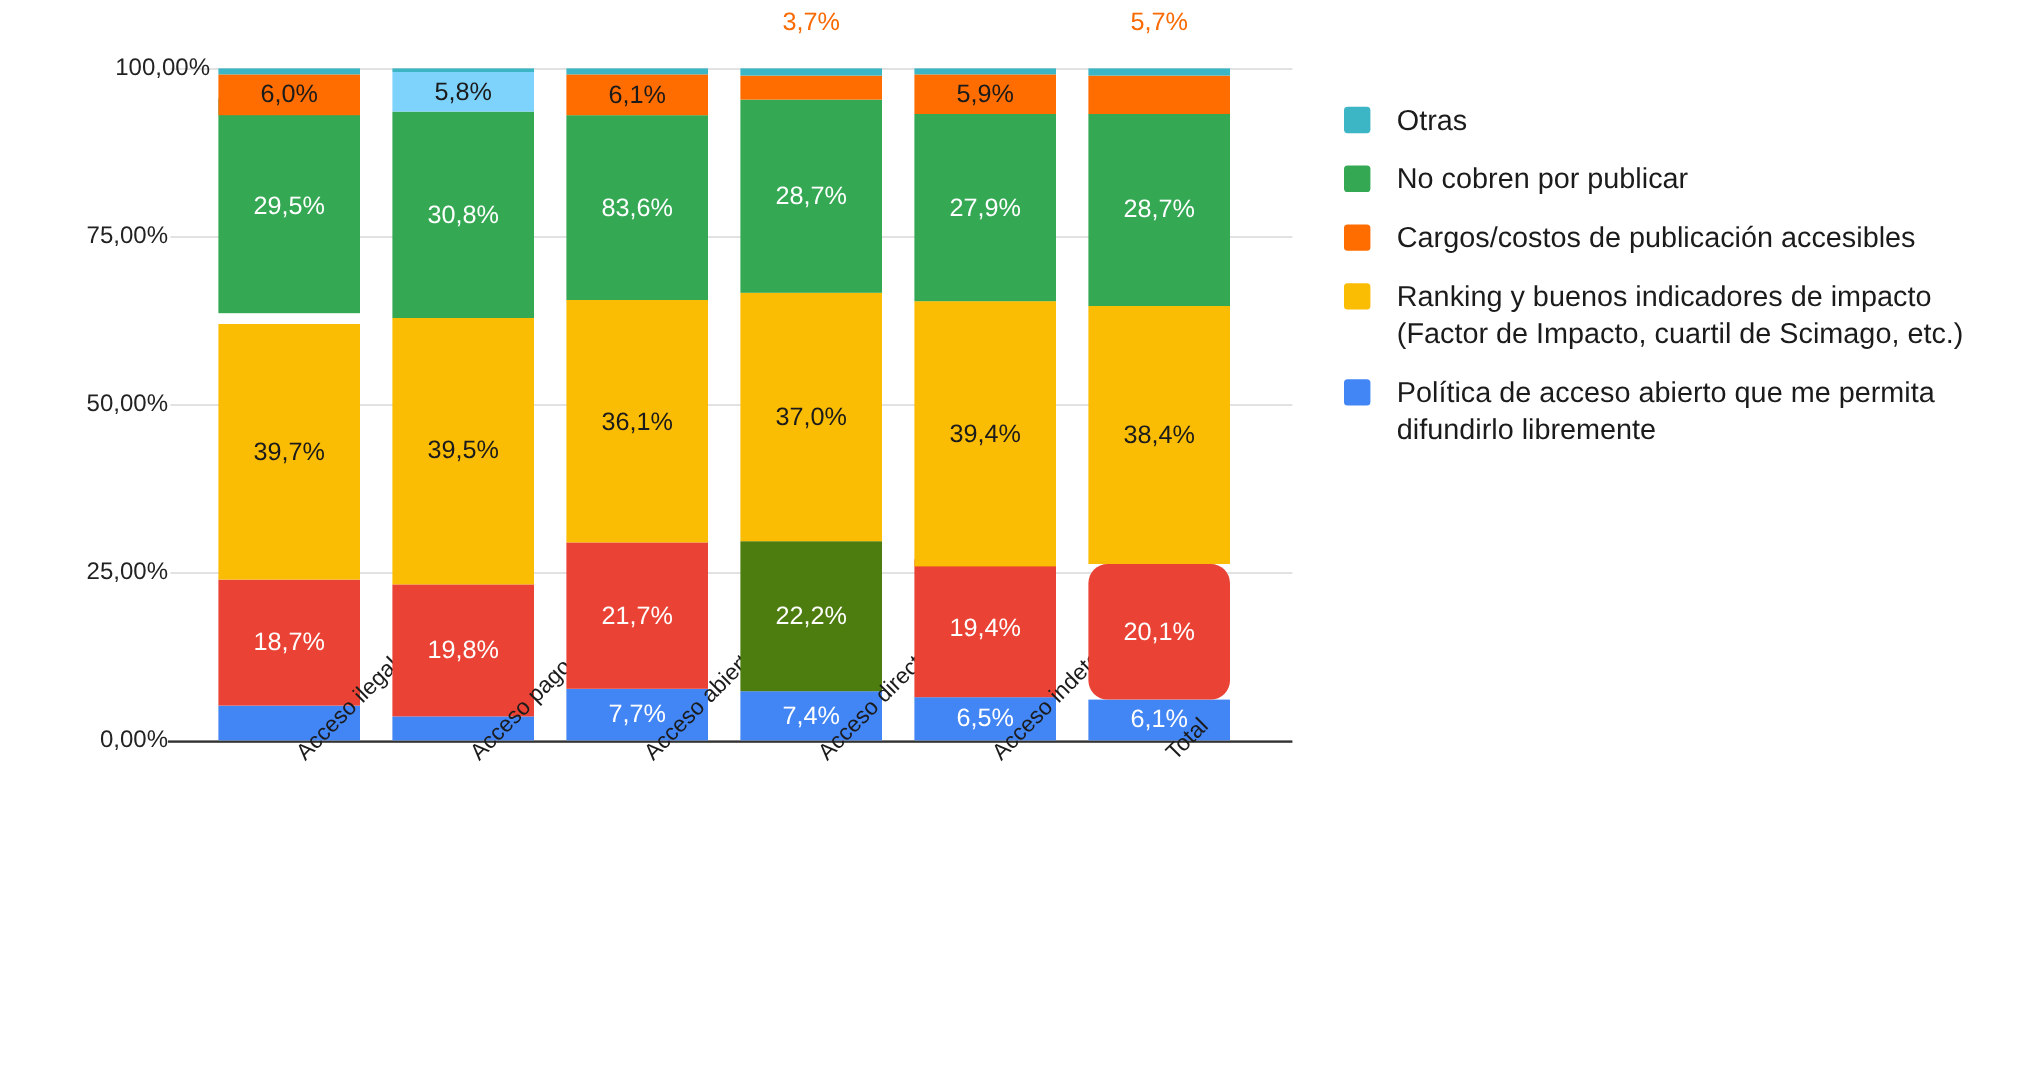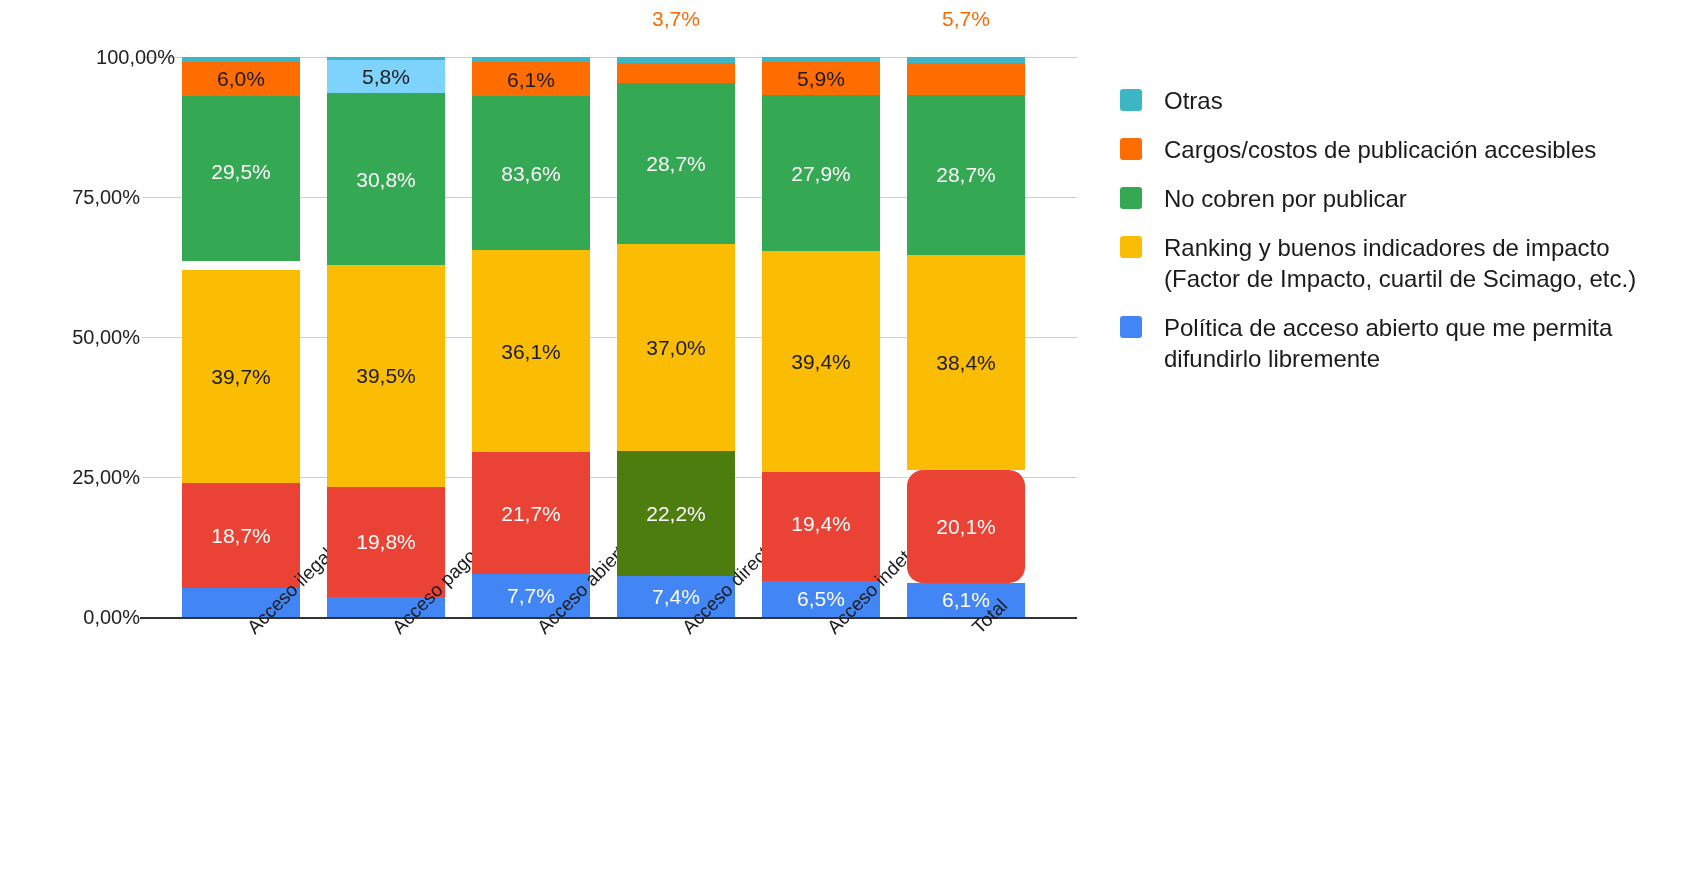--- a/index.html
+++ b/index.html
@@ -186,28 +186,28 @@
         <div class="seg" style="background: rgb(60, 181, 196); height: 5.6px; bottom: 554.4px;"></div>
       </div>
       <div class="xtick" style="left: 786.36px;">Total</div>
     </div>
   <div class="legend" id="legend">
       <div class="legend-item">
         <div class="swatch" style="background: rgb(60, 181, 196);"></div>
         <div class="legend-text">Otras</div>
       </div>
       <div class="legend-item">
+        <div class="swatch" style="background: rgb(52, 168, 83);"></div>
+        <div class="legend-text">No cobren por publicar</div>
+      </div>
+      <div class="legend-item">
         <div class="swatch" style="background: rgb(255, 109, 0);"></div>
         <div class="legend-text">Cargos/costos de publicación accesibles</div>
       </div>
       <div class="legend-item">
-        <div class="swatch" style="background: rgb(52, 168, 83);"></div>
-        <div class="legend-text">No cobren por publicar</div>
-      </div>
-      <div class="legend-item">
         <div class="swatch" style="background: rgb(251, 188, 4);"></div>
         <div class="legend-text">Ranking y buenos indicadores de impacto (Factor de Impacto, cuartil de Scimago, etc.)</div>
       </div>
       <div class="legend-item">
         <div class="swatch" style="background: rgb(66, 133, 244);"></div>
         <div class="legend-text">Política de acceso abierto que me permita difundirlo libremente</div>
       </div>
     </div>
 
 </div>

